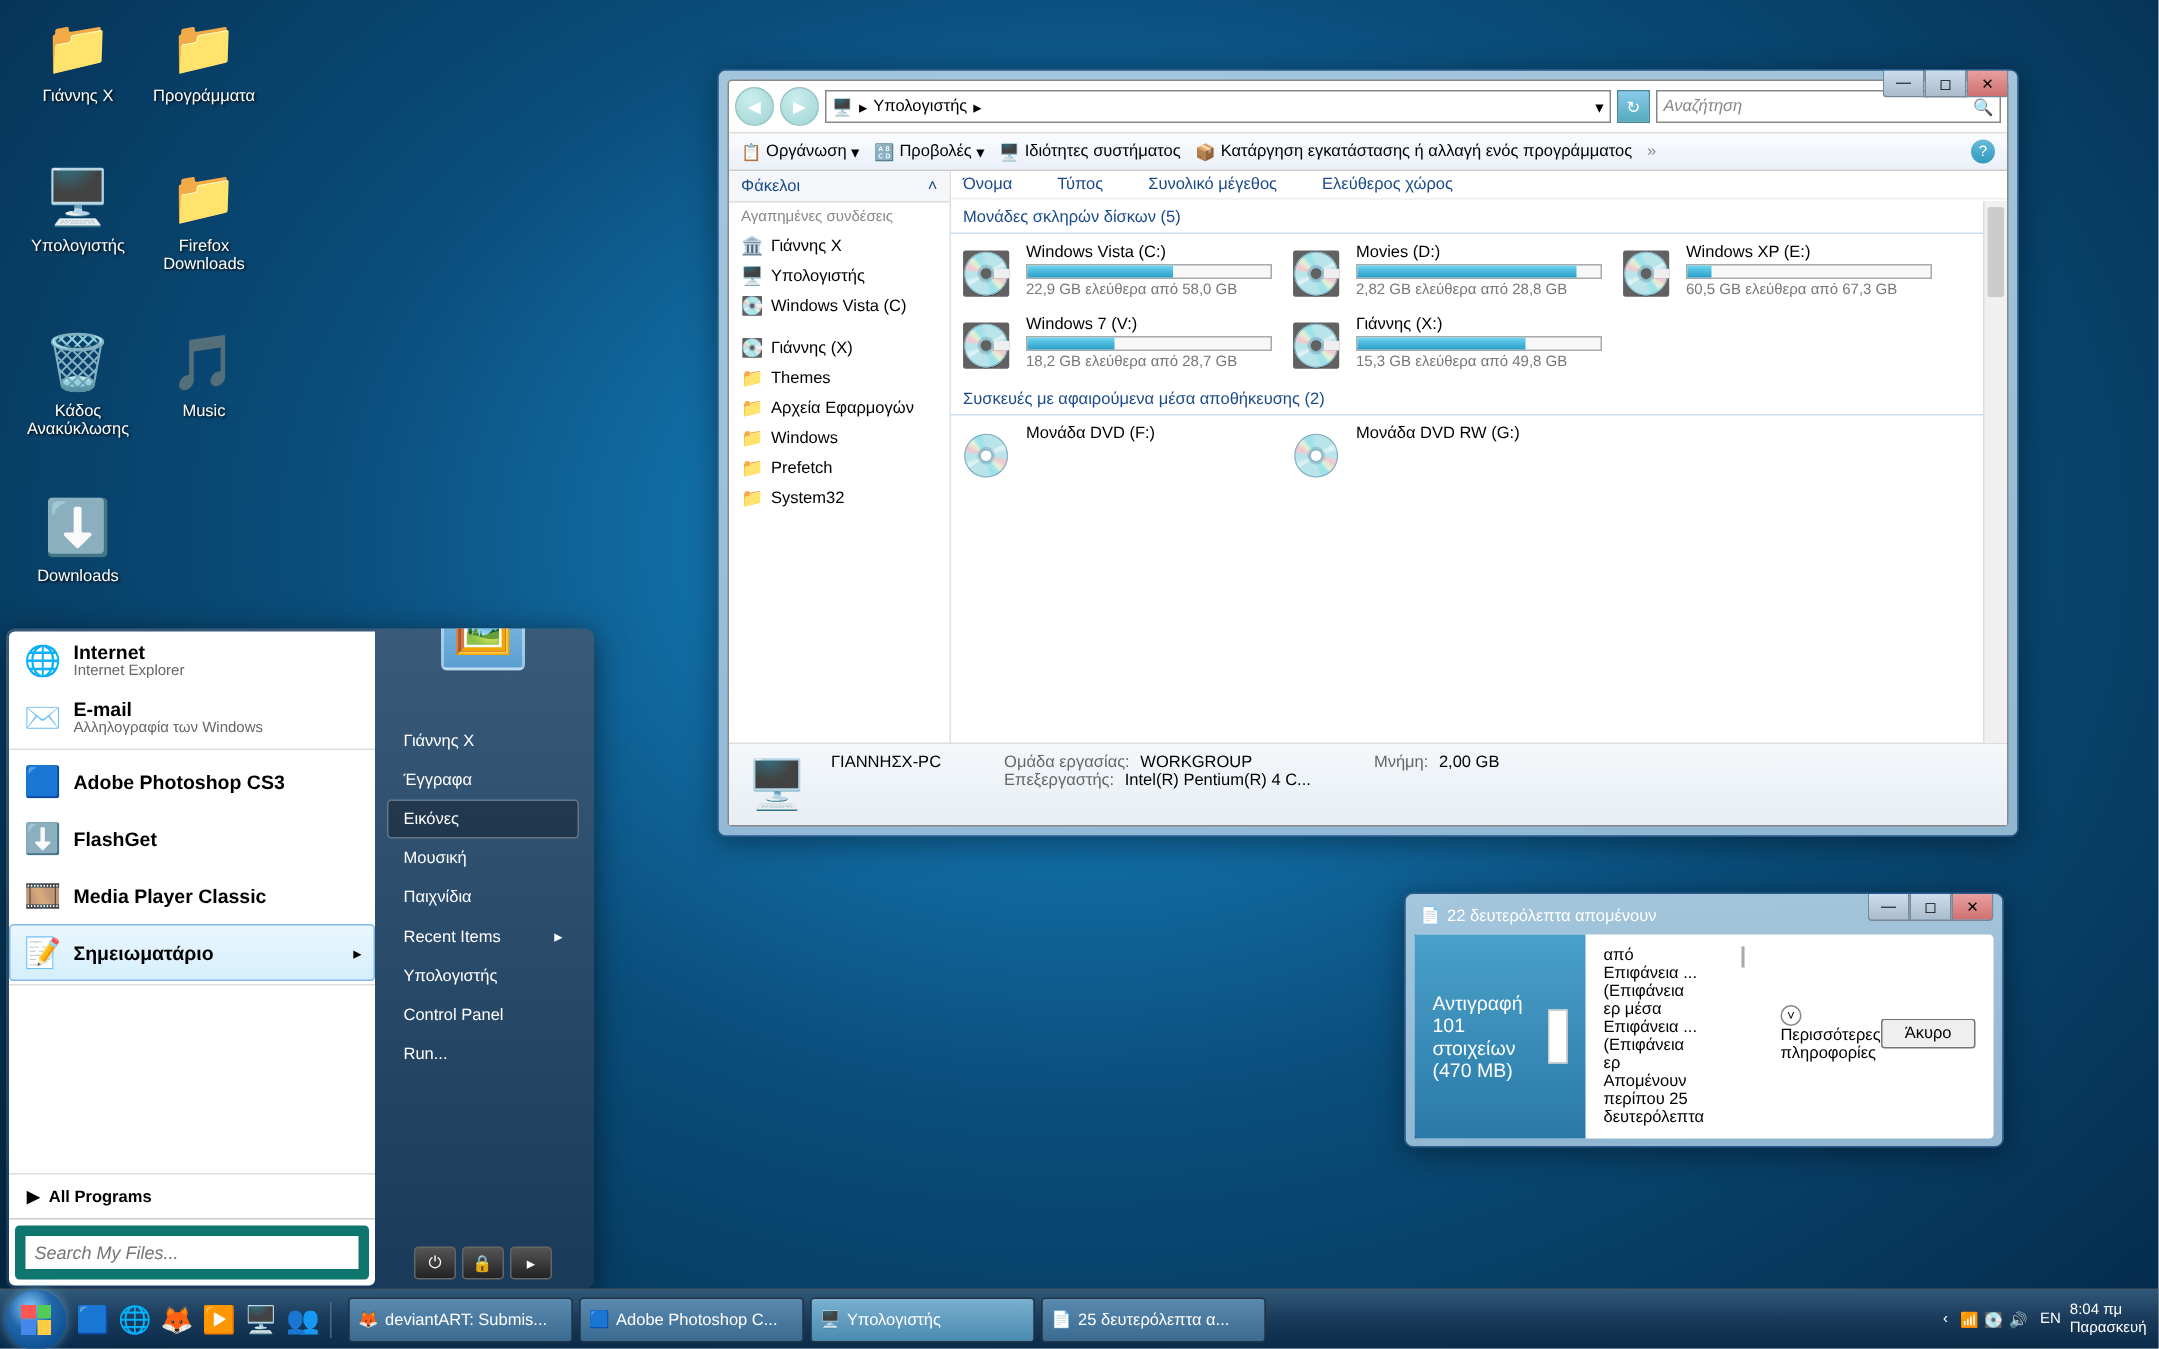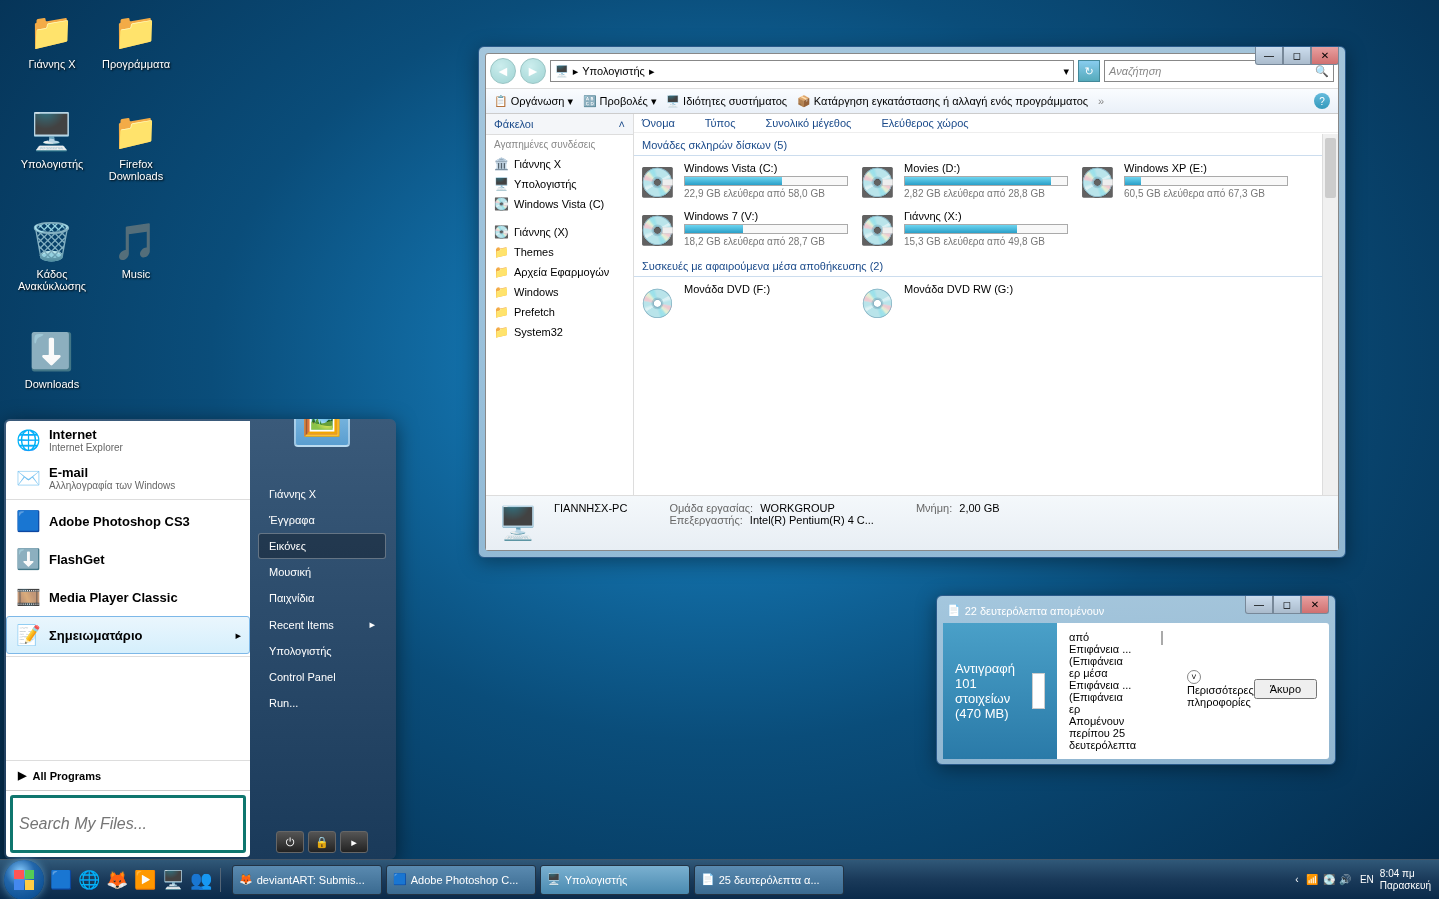--- a/index.html
+++ b/index.html
@@ -14,21 +14,21 @@
 .sm-left { width: 244px; background: #fff; border-radius: 4px 0 4px 4px; display: flex; flex-direction: column; }
 .sm-progs { flex: 1; overflow: hidden; }
 .sm-item { display: flex; align-items: center; padding: 4px 8px; font-size: 11px; cursor: pointer; border: 1px solid transparent; }
 .sm-item.selected { background: linear-gradient(180deg,#eaf6fd,#d5effc); border: 1px solid #7db8e8; border-radius: 3px; }
 .sm-item .ico { width: 28px; height: 28px; margin-right: 6px; display: flex; align-items: center; justify-content: center; font-size: 20px; }
 .sm-item .t1 { font-weight: bold; font-size: 13px; }
 .sm-item .t2 { font-size: 10px; color: #666; }
 .sm-sep { height: 1px; background: #ddd; margin: 2px 0; }
 .sm-all { padding: 8px 12px; font-size: 11px; font-weight: bold; display: flex; align-items: center; border-top: 1px solid #ddd; }
 .sm-search { padding: 4px; border-top: 1px solid #ccc; }
-.sm-search input { width: 100%; padding: 17px 6px; font-size: 16px; font-style: italic; border: 3px solid #0f766e; border-radius: 3px; }
+.sm-search input { width: 100%; padding: 4px 6px; font-size: 12px; font-style: italic; border: 7px solid #0f766e; border-radius: 3px; }
 .sm-right { flex: 1; padding: 60px 8px 8px; position: relative; }
 .sm-avatar { position: absolute; top: -30px; left: 50%; transform: translateX(-50%); width: 56px; height: 56px; background: linear-gradient(180deg,#8ec5e8,#5a9ed0); border: 2px solid rgba(255,255,255,.4); border-radius: 4px; display:flex;align-items:center;justify-content:center; font-size:32px;}
 .sm-ritem { color: #fff; font-size: 11px; padding: 6px 10px; cursor: pointer; border-radius: 3px; border: 1px solid transparent; display: flex; align-items: center; justify-content: space-between; }
 .sm-ritem:hover, .sm-ritem.sel { background: rgba(0,0,0,.3); border-color: rgba(255,255,255,.3); }
 .sm-power { position: absolute; bottom: 4px; left: 50%; transform:translateX(-50%); display: flex; gap: 4px; }
 .sm-power-btn { width: 28px; height: 22px; background: linear-gradient(180deg,#555,#222); border: 1px solid #666; border-radius: 3px; color:#fff; display:flex;align-items:center;justify-content:center; font-size:11px; cursor:pointer;}
 
 
 .window { position: absolute; background: linear-gradient(180deg, rgba(180,210,230,.9), rgba(160,195,220,.9)); border: 1px solid #2a5a8a; border-radius: 6px; box-shadow: 0 4px 20px rgba(0,0,0,.4); padding: 6px; }
 .win-controls { position: absolute; top: 0; right: 6px; display: flex; }

